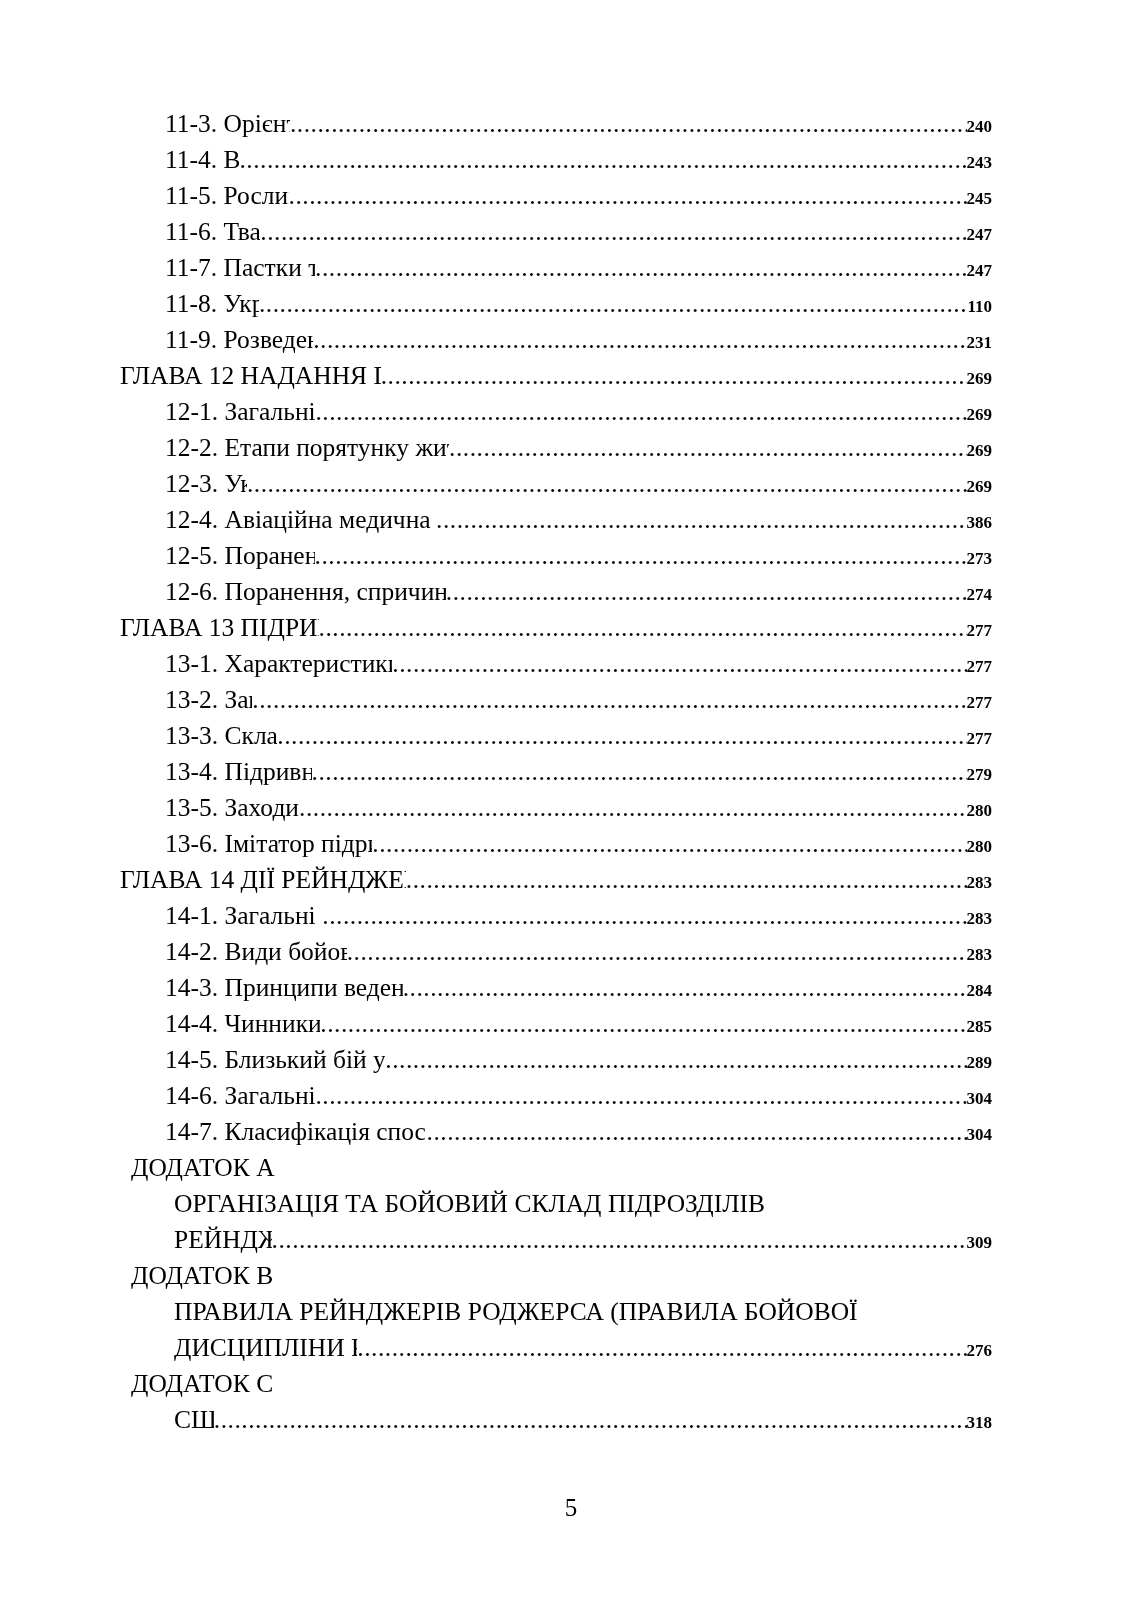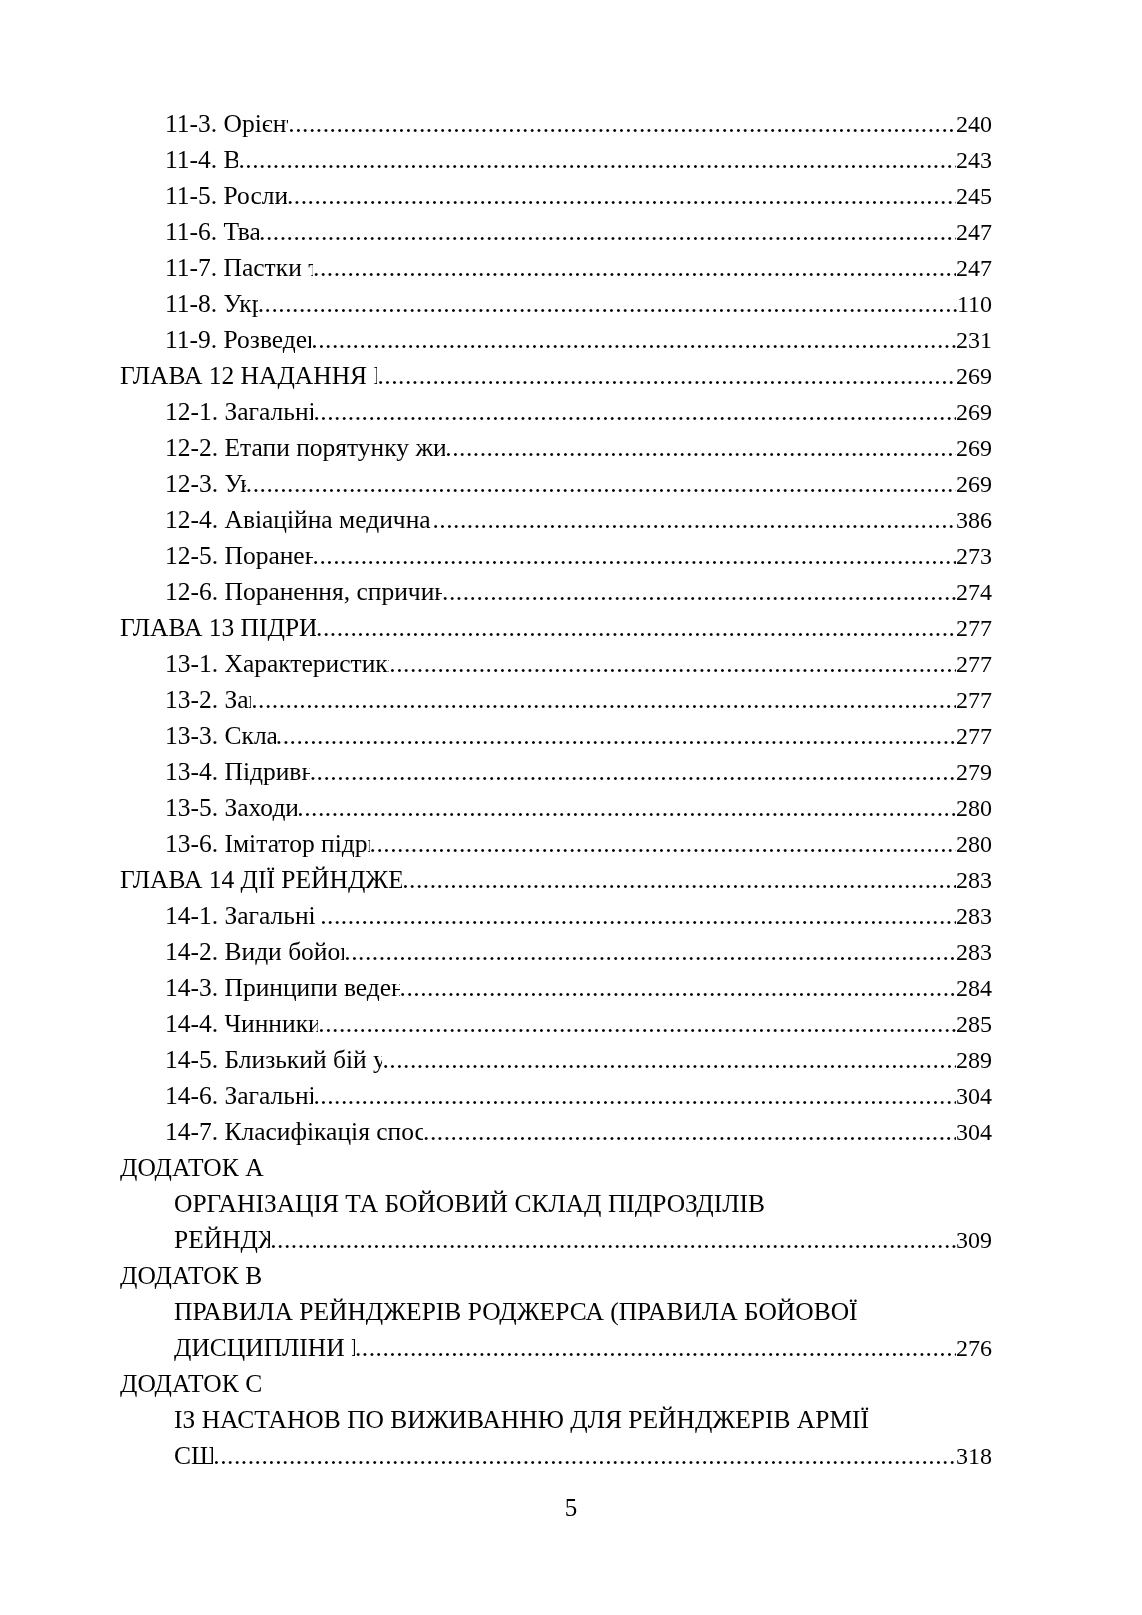--- a/index.html
+++ b/index.html
@@ -47,32 +47,33 @@
   .toc-line .leader::before {
     content: "........................................................................................................................................................................";
     display: block;
     letter-spacing: 0.5px;
     font-size: 25.5px;
     line-height: 1em;
   }
   .toc-line .pageno {
     flex: 0 0 auto;
     text-align: right;
-    font-size: 24px;
+    font-size: 17px;
+    font-weight: bold;
   }
 
   
   .level-chapter {
     margin-left: 0px;
   }
   .level-section {
     margin-left: 45px;
   }
   .level-appendix {
-    margin-left: 0px;
+    margin-left: 11px;
     text-align: right;
   }
   .level-appendix-title {
     margin-left: 54px;
   }
 
   .footer {
     position: absolute;
     left: 0;
     right: 0;
@@ -251,23 +252,20 @@
         <span class="label">ПРАВИЛА РЕЙНДЖЕРІВ РОДЖЕРСА (ПРАВИЛА БОЙОВОЇ</span>
       </div>
       <div class="toc-line level-appendix-title">
         <span class="label">ДИСЦИПЛІНИ РЕЙНДЖЕРІВ)</span>
         <span class="leader"></span>
         <span class="pageno">276</span>
       </div>
       <div class="toc-line level-appendix no-leader">
         <span class="label">ДОДАТОК С</span>
       </div>
-      <div class="toc-line level-appendix-title no-leader">
-        <span class="label">ІЗ НАСТАНОВ ПО ВИЖИВАННЮ ДЛЯ РЕЙНДЖЕРІВ АРМІЇ</span>
-      </div>
       <div class="toc-line level-appendix-title">
         <span class="label">США</span>
         <span class="leader"></span>
         <span class="pageno">318</span>
       </div>
     </div>
 
   <div class="footer">5</div>
 
 </div>

